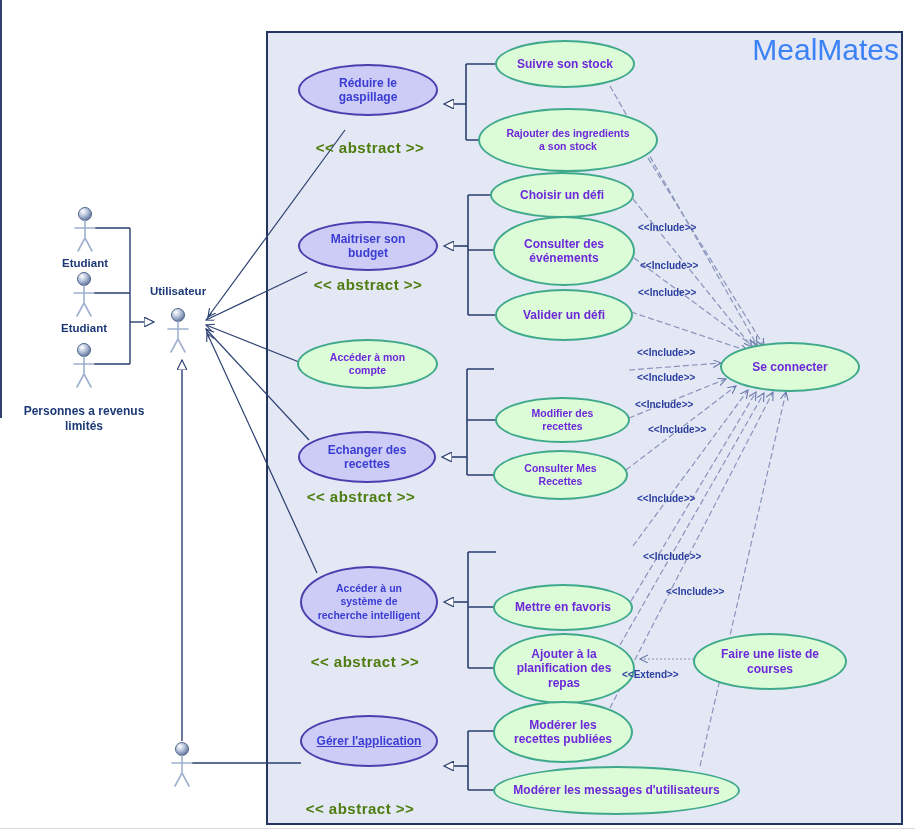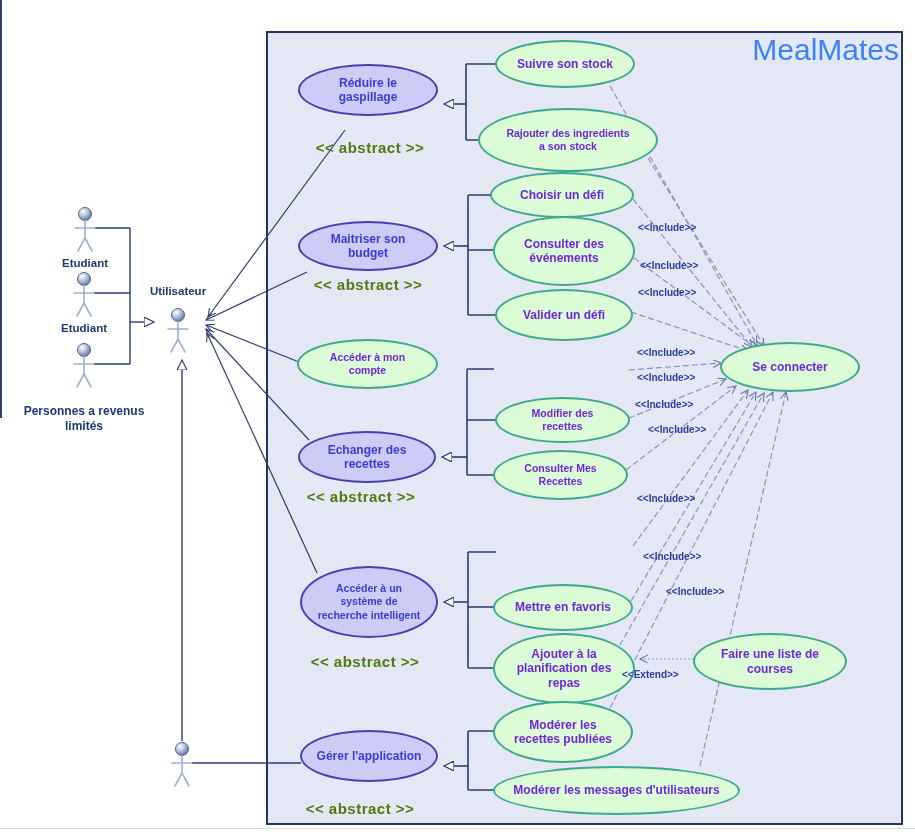--- a/index.html
+++ b/index.html
@@ -128,21 +128,21 @@
   <div class="actor-label" style="left:35px;top:256px;width:100px;">Etudiant</div>
   <div class="actor-label" style="left:34px;top:321px;width:100px;">Etudiant</div>
   <div class="actor-label big" style="left:14px;top:404px;width:140px;">Personnes a revenus limités</div>
   <div class="actor-label" style="left:128px;top:284px;width:100px;">Utilisateur</div>
   <div class="actor-label" style="left:112px;top:799px;width:140px;margin-top:48px;">Administrateur</div>
 
   <div class="uc abs" style="left:298px;top:64px;width:140px;height:52px;">Réduire le gaspillage</div>
   <div class="uc abs" style="left:298px;top:221px;width:140px;height:50px;">Maitriser son budget</div>
   <div class="uc abs" style="left:298px;top:431px;width:138px;height:52px;">Echanger des recettes</div>
   <div class="uc abs sm" style="left:300px;top:566px;width:138px;height:72px;">Accéder à un système de recherche intelligent</div>
-  <div class="uc abs" style="left:300px;top:730px;width:138px;height:52px;">Gérer l'application</div>
+  <div class="uc abs" style="left:300px;top:715px;width:138px;height:52px;text-decoration:underline;">Gérer l'application</div>
 
   <div class="stereo" style="left:290px;top:139px;">&lt;&lt; abstract &gt;&gt;</div>
   <div class="stereo" style="left:288px;top:276px;">&lt;&lt; abstract &gt;&gt;</div>
   <div class="stereo" style="left:281px;top:488px;">&lt;&lt; abstract &gt;&gt;</div>
   <div class="stereo" style="left:285px;top:653px;">&lt;&lt; abstract &gt;&gt;</div>
   <div class="stereo" style="left:280px;top:800px;">&lt;&lt; abstract &gt;&gt;</div>
 
   <div class="uc" style="left:495px;top:40px;width:140px;height:48px;">Suivre son stock</div>
   <div class="uc sm" style="left:478px;top:108px;width:180px;height:64px;padding:3px 26px;">Rajouter des ingredients a son stock</div>
   <div class="uc" style="left:490px;top:172px;width:144px;height:46px;">Choisir un défi</div>

